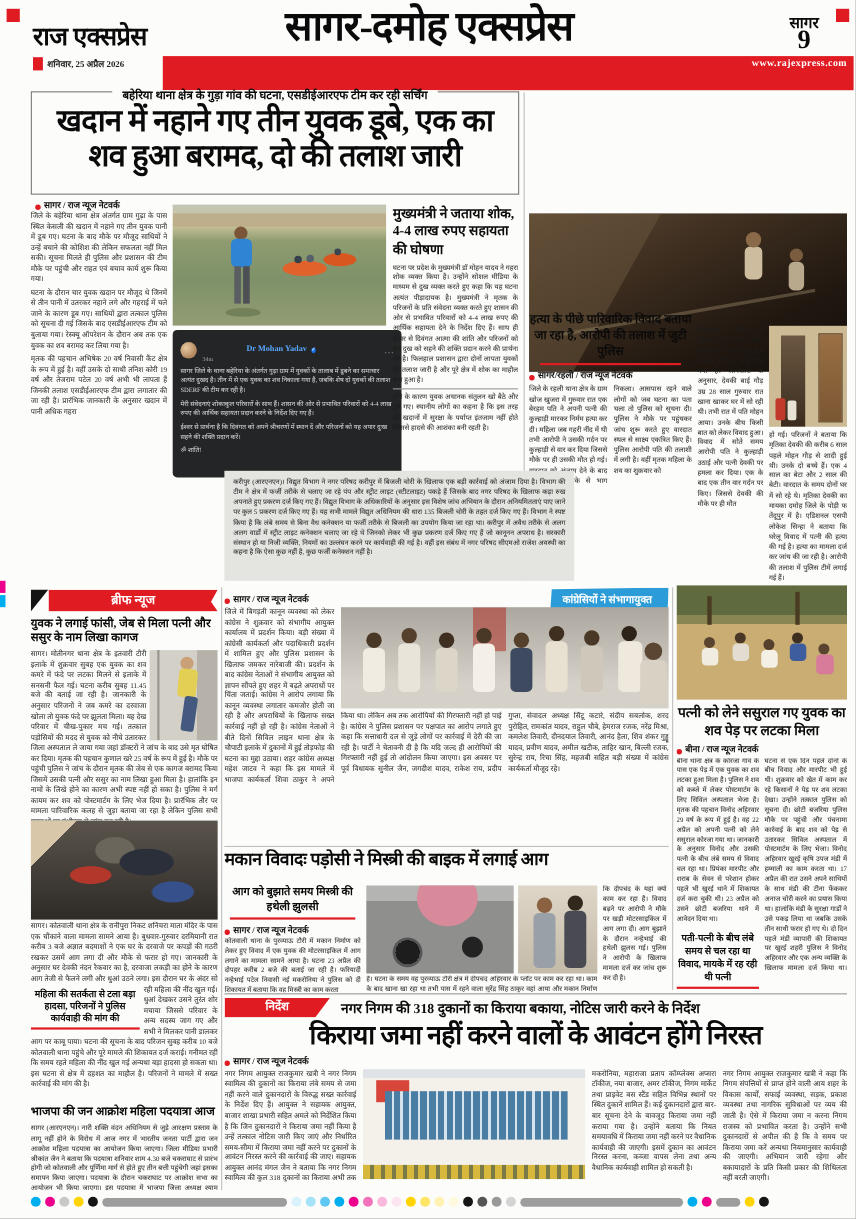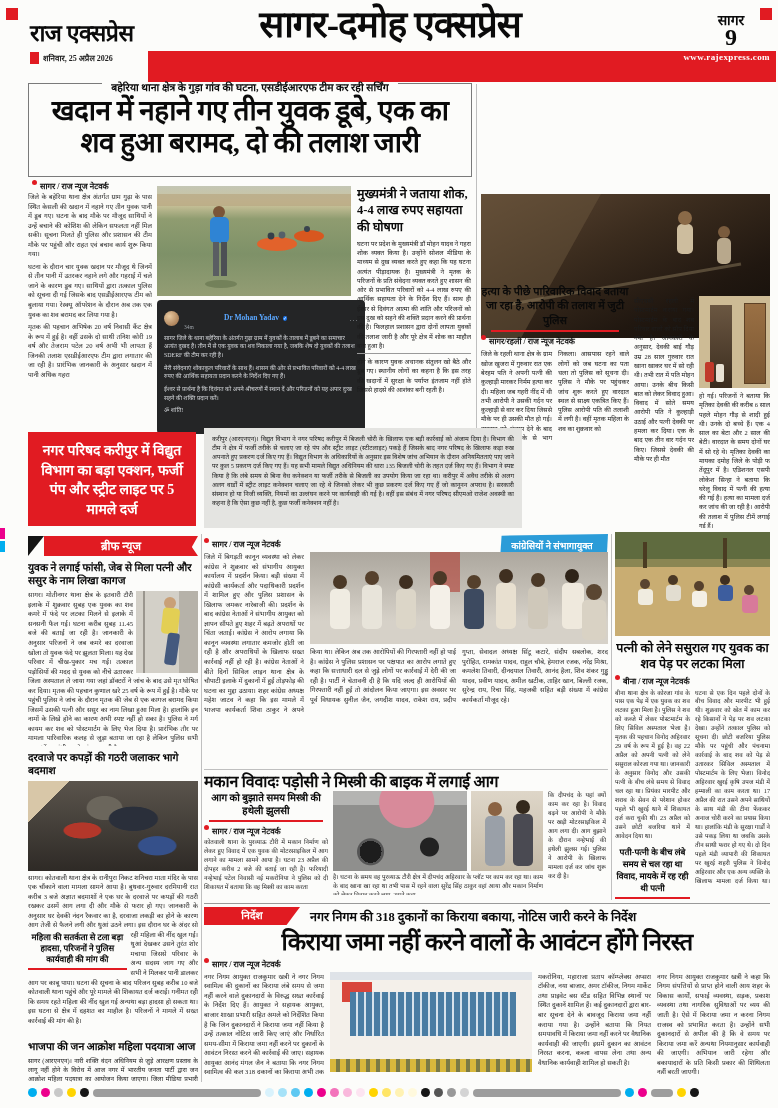--- a/index.html
+++ b/index.html
@@ -2,21 +2,21 @@
 <html lang="hi"><head>
 <meta charset="utf-8">
 <style>
   html,body{margin:0;padding:0;background:#8a8a8a;}
   .page{position:relative;width:778px;height:1108px;margin:0 auto;background:#fcfcfa;
         font-family:Liberation Serif, serif;color:#1a1a1a;overflow:hidden;}
   .abs{position:absolute;}
   .hd{font-weight:800;color:#0a0a0a;}
   .bt{font-size:6.6px;line-height:1.45;text-align:justify;color:#1d1d1d;}
   .bt p{margin:0 0 3px;}
-  .byl{display:flex;align-items:flex-start;gap:3px;font-size:8px;font-weight:700;color:#111;}
+  .byl{display:flex;align-items:flex-end;gap:3px;font-size:8px;font-weight:700;color:#111;}
   .byl i{width:5px;height:5px;border-radius:50%;background:#e11b22;flex:0 0 auto;}
   .cols2{column-count:2;column-gap:6px;}
   .photo{position:relative;overflow:hidden;background:#b5b0a8;}
   .photo svg{position:absolute;inset:0;width:100%;height:100%;}
   .rule{background:#bfbfbf;}
   .redsq{background:#e11b22;}
   
   .brand{font-size:23px;letter-spacing:-0.5px;}
   .ptitle{font-size:37px;letter-spacing:-1px;text-align:center;line-height:1;}
   .redbar{background:#e11b22;color:#fff;font-size:9px;font-weight:700;text-align:right;
@@ -159,21 +159,20 @@
   <div class="abs" style="left:699px;top:296px;width:71px;height:232px;overflow:hidden">
     <div class="photo" style="width:71px;height:92px;background:#cdbb95">
       <div class="abs" style="left:16%;width:30%;top:10%;bottom:0;background:linear-gradient(#6b5742,#3a2c1e)"></div>
       <div class="abs" style="right:6%;width:28%;top:8%;bottom:4%;background:linear-gradient(#9a7044,#7a5632);border:1px solid #5e4226"></div>
       <div class="abs" style="left:8%;bottom:6%;width:9px;height:20px;background:#c0392b;border-radius:2px"></div>
       <div class="abs" style="left:24%;bottom:6%;width:8px;height:18px;background:#e8e2d4;border-radius:2px"></div>
     </div>
     <div class="bt" style="font-size:6.4px;margin-top:3px">हो गई। परिजनों ने बताया कि मृतिका देवकी की करीब 6 साल पहले मोहन गौड़ से शादी हुई थी। उनके दो बच्चे हैं। एक 4 साल का बेटा और 2 साल की बेटी। वारदात के समय दोनों घर में सो रहे थे। मृतिका देवकी का मायका दमोह जिले के पोड़ी फ तेंदूपुर में है। एडिशनल एसपी लोकेश सिन्हा ने बताया कि घरेलू विवाद में पत्नी की हत्या की गई है। हत्या का मामला दर्ज कर जांच की जा रही है। आरोपी की तलाश में पुलिस टीमें लगाई गई हैं।</div>
   </div>
 
-  <div class="abs actionbox" style="left:28px;top:432px;width:152px;height:76px">नगर परिषद करीपुर में विद्युत विभाग का बड़ा एक्शन, फर्जी पंप और स्ट्रीट लाइट पर 5 मामले दर्ज</div>
   <div class="abs graybox bt" style="left:204px;top:428px;width:302px;height:88px;font-size:6.3px;overflow:hidden">करीपुर (आरएनएन)। विद्युत विभाग ने नगर परिषद करीपुर में बिजली चोरी के खिलाफ एक बड़ी कार्रवाई को अंजाम दिया है। विभाग की टीम ने क्षेत्र में फर्जी तरीके से चलाए जा रहे पंप और स्ट्रीट लाइट (स्टीटलाइट) पकड़े हैं जिसके बाद नगर परिषद के खिलाफ कड़ा रुख अपनाते हुए प्रकरण दर्ज किए गए हैं। विद्युत विभाग के अधिकारियों के अनुसार इस विशेष जांच अभियान के दौरान अनियमितताएं पाए जाने पर कुल 5 प्रकरण दर्ज किए गए हैं। यह सभी मामले विद्युत अधिनियम की धारा 135 बिजली चोरी के तहत दर्ज किए गए हैं। विभाग ने स्पष्ट किया है कि लंबे समय से बिना वैध कनेक्शन या फर्जी तरीके से बिजली का उपयोग किया जा रहा था। करीपुर में अवैध तरीके से अलग अलग वार्डों में स्ट्रीट लाइट कनेक्शन चलाए जा रहे थे जिनको लेकर भी कुछ प्रकरण दर्ज किए गए हैं जो कानूनन अपराध है। सरकारी संस्थान हो या निजी व्यक्ति, नियमों का उल्लंघन करने पर कार्यवाही की गई है। वहीं इस संबंध में नगर परिषद सीएमओ राजेश अवस्थी का कहना है कि ऐसा कुछ नहीं है, कुछ फर्जी कनेक्शन नहीं है।</div>
 
   <div class="abs rule" style="left:201px;top:534px;width:1px;height:548px"></div>
   <div class="abs" style="left:28px;top:536px;width:170px;height:546px;overflow:hidden">
     <div class="ribbon">
       <span class="tri"></span>
       <span class="bar">ब्रीफ न्यूज</span>
     </div>
 
     <div class="bhl">युवक ने लगाई फांसी, जेब से मिला पत्नी और ससुर के नाम लिखा कागज</div>
@@ -182,21 +181,20 @@
         <svg viewBox="0 0 62 82" preserveAspectRatio="none">
           <line x1="8" y1="0" x2="8" y2="82" stroke="#9a968e" stroke-width="2"></line>
           <circle cx="34" cy="12" r="6" fill="#c9a077"></circle>
           <rect x="26" y="17" width="17" height="26" rx="4" fill="#e3cf54" transform="rotate(6 34 30)"></rect>
           <rect x="30" y="42" width="12" height="32" rx="3" fill="#44597e" transform="rotate(8 36 58)"></rect>
         </svg>
       </span>
       <span>सागर। मोतीनगर थाना क्षेत्र के इतवारी टौरी इलाके में शुक्रवार सुबह एक युवक का शव कमरे में फंदे पर लटका मिलने से इलाके में सनसनी फैल गई। घटना करीब सुबह 11.45 बजे की बताई जा रही है। जानकारी के अनुसार परिजनों ने जब कमरे का दरवाजा खोला तो युवक फंदे पर झूलता मिला। यह देख परिवार में चीख-पुकार मच गई। तत्काल पड़ोसियों की मदद से युवक को नीचे उतारकर जिला अस्पताल ले जाया गया जहां डॉक्टरों ने जांच के बाद उसे मृत घोषित कर दिया। मृतक की पहचान कुणाल खरे 25 वर्ष के रूप में हुई है। मौके पर पहुंची पुलिस ने जांच के दौरान मृतक की जेब से एक कागज बरामद किया जिसमें उसकी पत्नी और ससुर का नाम लिखा हुआ मिला है। हालांकि इन नामों के लिखे होने का कारण अभी स्पष्ट नहीं हो सका है। पुलिस ने मर्ग कायम कर शव को पोस्टमार्टम के लिए भेज दिया है। प्रारंभिक तौर पर मामला पारिवारिक कलह से जुड़ा बताया जा रहा है लेकिन पुलिस सभी पहलुओं पर गंभीरता से जांच कर रही है।</span>
     </div>
 
-    <div class="bhl">दरवाजे पर कपड़ों की गठरी जलाकर भागे बदमाश</div>
     <div class="photo" style="width:170px;height:90px;background:linear-gradient(135deg,#d8c7a8 0 16%,transparent 16%),radial-gradient(ellipse at 32% 55%,#b3372a 0 11%,transparent 12%),radial-gradient(ellipse at 62% 42%,#2a2f3a 0 16%,transparent 17%),radial-gradient(ellipse at 76% 72%,#35508a 0 10%,transparent 11%),radial-gradient(ellipse at 45% 30%,#6b665c 0 13%,transparent 14%),linear-gradient(#5a544c,#2e2a26)"></div>
     <div class="bt" style="height:162px;overflow:hidden;margin-top:2px">
       <span>सागर। कोतवाली थाना क्षेत्र के रानीपुरा निकट शनिचरा माता मंदिर के पास एक चौंकाने वाला मामला सामने आया है। बुधवार-गुरुवार दरमियानी रात करीब 3 बजे अज्ञात बदमाशों ने एक घर के दरवाजे पर कपड़ों की गठरी रखकर उसमें आग लगा दी और मौके से फरार हो गए। जानकारी के अनुसार घर देवकी नंदन रैकवार का है, दरवाजा लकड़ी का होने के कारण आग तेजी से फैलने लगी और धुआं उठने लगा। इस दौरान घर के अंदर सो रही महिला की नींद</span>
       <span class="inset">महिला की सतर्कता से टला बड़ा हादसा, परिजनों ने पुलिस कार्यवाही की मांग की</span>
       <span>खुल गई। धुआं देखकर उसने तुरंत शोर मचाया जिससे परिवार के अन्य सदस्य जाग गए और सभी ने मिलकर पानी डालकर आग पर काबू पाया। घटना की सूचना के बाद परिजन सुबह करीब 10 बजे कोतवाली थाना पहुंचे और पूरे मामले की शिकायत दर्ज कराई। गनीमत रही कि समय रहते महिला की नींद खुल गई अन्यथा बड़ा हादसा हो सकता था। इस घटना से क्षेत्र में दहशत का माहौल है। परिजनों ने मामले में सख्त कार्रवाई की मांग की है।</span>
     </div>
 
     <div class="bhl">भाजपा की जन आक्रोश महिला पदयात्रा आज</div>
     <div class="bt" style="font-size:6.3px">सागर (आरएनएन)। नारी शक्ति वंदन अधिनियम से जुड़े आरक्षण प्रस्ताव के लागू नहीं होने के विरोध में आज नगर में भारतीय जनता पार्टी द्वारा जन आक्रोश महिला पदयात्रा का आयोजन किया जाएगा। जिला मीडिया प्रभारी श्रीकांत जैन ने बताया कि पदयात्रा शनिवार शाम 4.30 बजे चकराघाट से प्रारंभ होगी जो कोतवाली और पूर्णिमा मार्ग से होते हुए तीन बत्ती पहुंचेगी जहां इसका समापन किया जाएगा। पदयात्रा के दौरान चकराघाट पर आक्रोश सभा का आयोजन भी किया जाएगा। इस पदयात्रा में भाजपा जिला अध्यक्ष श्याम तिवारी, कैबिनेट मंत्री गोविंद सिंह राजपूत, सांसद डॉ लता वानखेड़े, वृंदावन एवं विधायक प्रदीप मिश्रा, विधायक शैलेंद्र कुमार जैन, विधायक इंजी. प्रदीप लारिया, जिला पंचायत अध्यक्ष हीरा सिंह राजपूत, महापौर संगीता तिवारी, नगर निगम अध्यक्ष वृंदावन अहिरवार सहित पार्टी के पदाधिकारी, जनप्रतिनिधि और कार्यकर्ता उपस्थित रहेंगे।</div>
   </div>
@@ -266,21 +264,21 @@
     <div class="bt cols2" style="font-size:6.2px;column-gap:5px;height:214px;overflow:hidden">
       <span>बीना थाना क्षेत्र के कोरजा गांव के पास एक पेड़ में एक युवक का शव लटका हुआ मिला है। पुलिस ने शव को कब्जे में लेकर पोस्टमार्टम के लिए सिविल अस्पताल भेजा है। मृतक की पहचान विनोद अहिरवार 29 वर्ष के रूप में हुई है। वह 22 अप्रैल को अपनी पत्नी को लेने ससुराल कोरजा गया था। जानकारी के अनुसार विनोद और उसकी पत्नी के बीच लंबे समय से विवाद चल रहा था। प्रियंका मारपीट और शराब के सेवन से परेशान होकर पहले भी खुरई थाने में शिकायत दर्ज करा चुकी थी। 23 अप्रैल को उसने छोटी बजरिया थाने में आवेदन दिया था।</span>
       <div class="pull">पती-पत्नी के बीच लंबे समय से चल रहा था विवाद, मायके में रह रही थी पत्नी</div>
       <span>घटना से एक दिन पहले दोनों के बीच विवाद और मारपीट भी हुई थी। शुक्रवार को खेत में काम कर रहे किसानों ने पेड़ पर शव लटका देखा। उन्होंने तत्काल पुलिस को सूचना दी। छोटी बजरिया पुलिस मौके पर पहुंची और पंचनामा कार्रवाई के बाद शव को पेड़ से उतारकर सिविल अस्पताल में पोस्टमार्टम के लिए भेजा। विनोद अहिरवार खुरई कृषि उपज मंडी में हम्माली का काम करता था। 17 अप्रैल की रात उसने अपने साथियों के साथ मंडी की टीना फेंककर अनाज चोरी करने का प्रयास किया था। हालांकि मंडी के सुरक्षा गार्डों ने उसे पकड़ लिया था जबकि उसके तीन साथी फरार हो गए थे। दो दिन पहले मंडी व्यापारी की शिकायत पर खुरई शहरी पुलिस ने विनोद अहिरवार और एक अन्य व्यक्ति के खिलाफ मामला दर्ज किया था। मामला दर्ज होने के बाद से विनोद फरार चल रहा था।</span>
     </div>
   </div>
 
   <div class="abs rule" style="left:204px;top:769px;width:404px;height:1px"></div>
   <div class="abs" style="left:204px;top:772px;width:404px;height:130px;overflow:hidden">
     <div class="hd" style="font-size:16px;line-height:1.2;letter-spacing:-.3px">मकान विवादः पड़ोसी ने मिस्त्री की बाइक में लगाई आग</div>
-    <div style="display:flex;gap:5px;margin-top:0">
+    <div style="display:flex;gap:5px;margin-top:14px">
       <div style="width:124px;flex:0 0 auto">
         <div class="subhead" style="font-size:10px">आग को बुझाते समय मिस्त्री की हथेली झुलसी</div>
         <div class="redline" style="width:92%;height:2px"></div>
         <div class="byl" style="margin:2px 0">
           <i></i>
             <span>सागर / राज न्यूज नेटवर्क</span>
         </div>
         <div class="bt" style="font-size:6.2px;height:64px;overflow:hidden">कोतवाली थाना के पुरव्याऊ टौरी में मकान निर्माण को लेकर हुए विवाद में एक युवक की मोटरसाइकिल में आग लगाने का मामला सामने आया है। घटना 23 अप्रैल की दोपहर करीब 2 बजे की बताई जा रही है। फरियादी नन्हेभाई पटेल निवासी नई मकरोनिया ने पुलिस को दी शिकायत में बताया कि वह मिस्त्री का काम करता</div>
       </div>
       <div>

